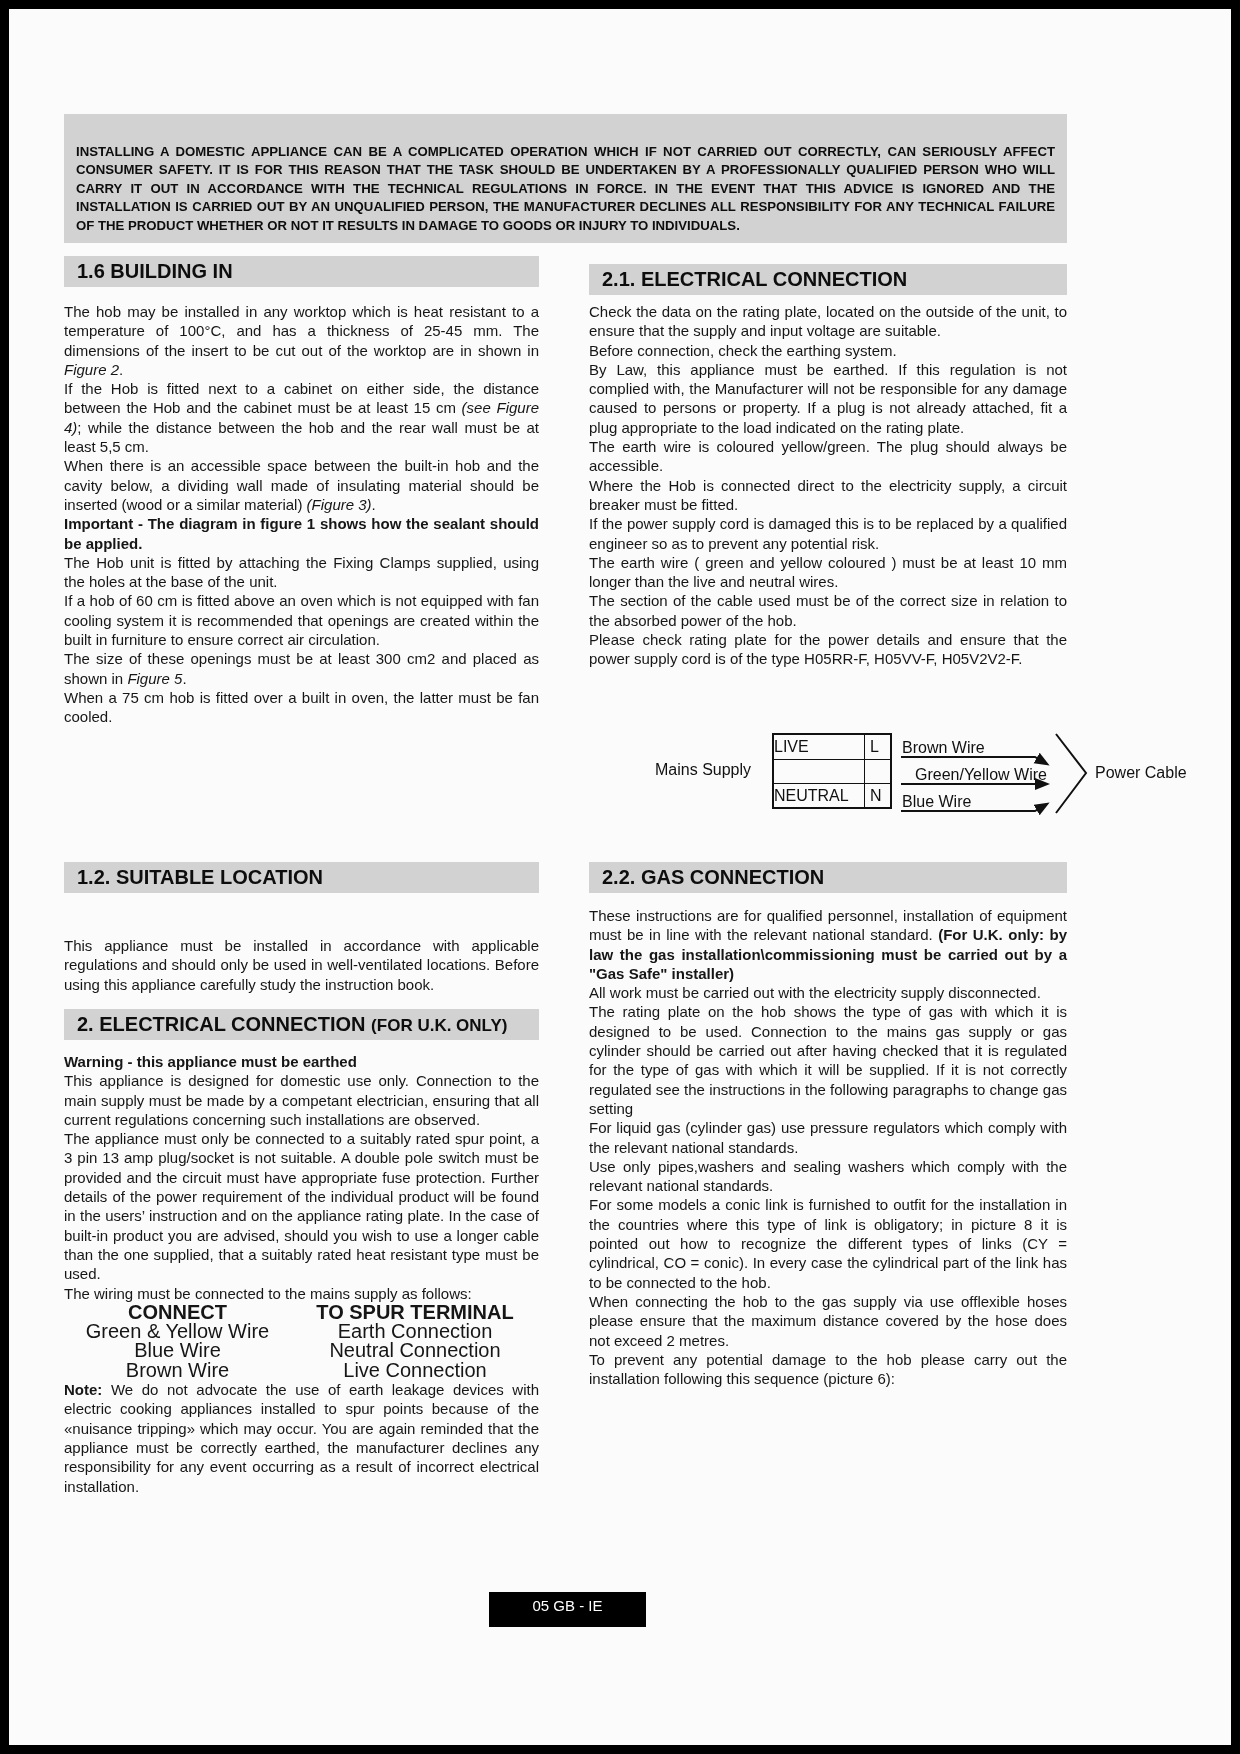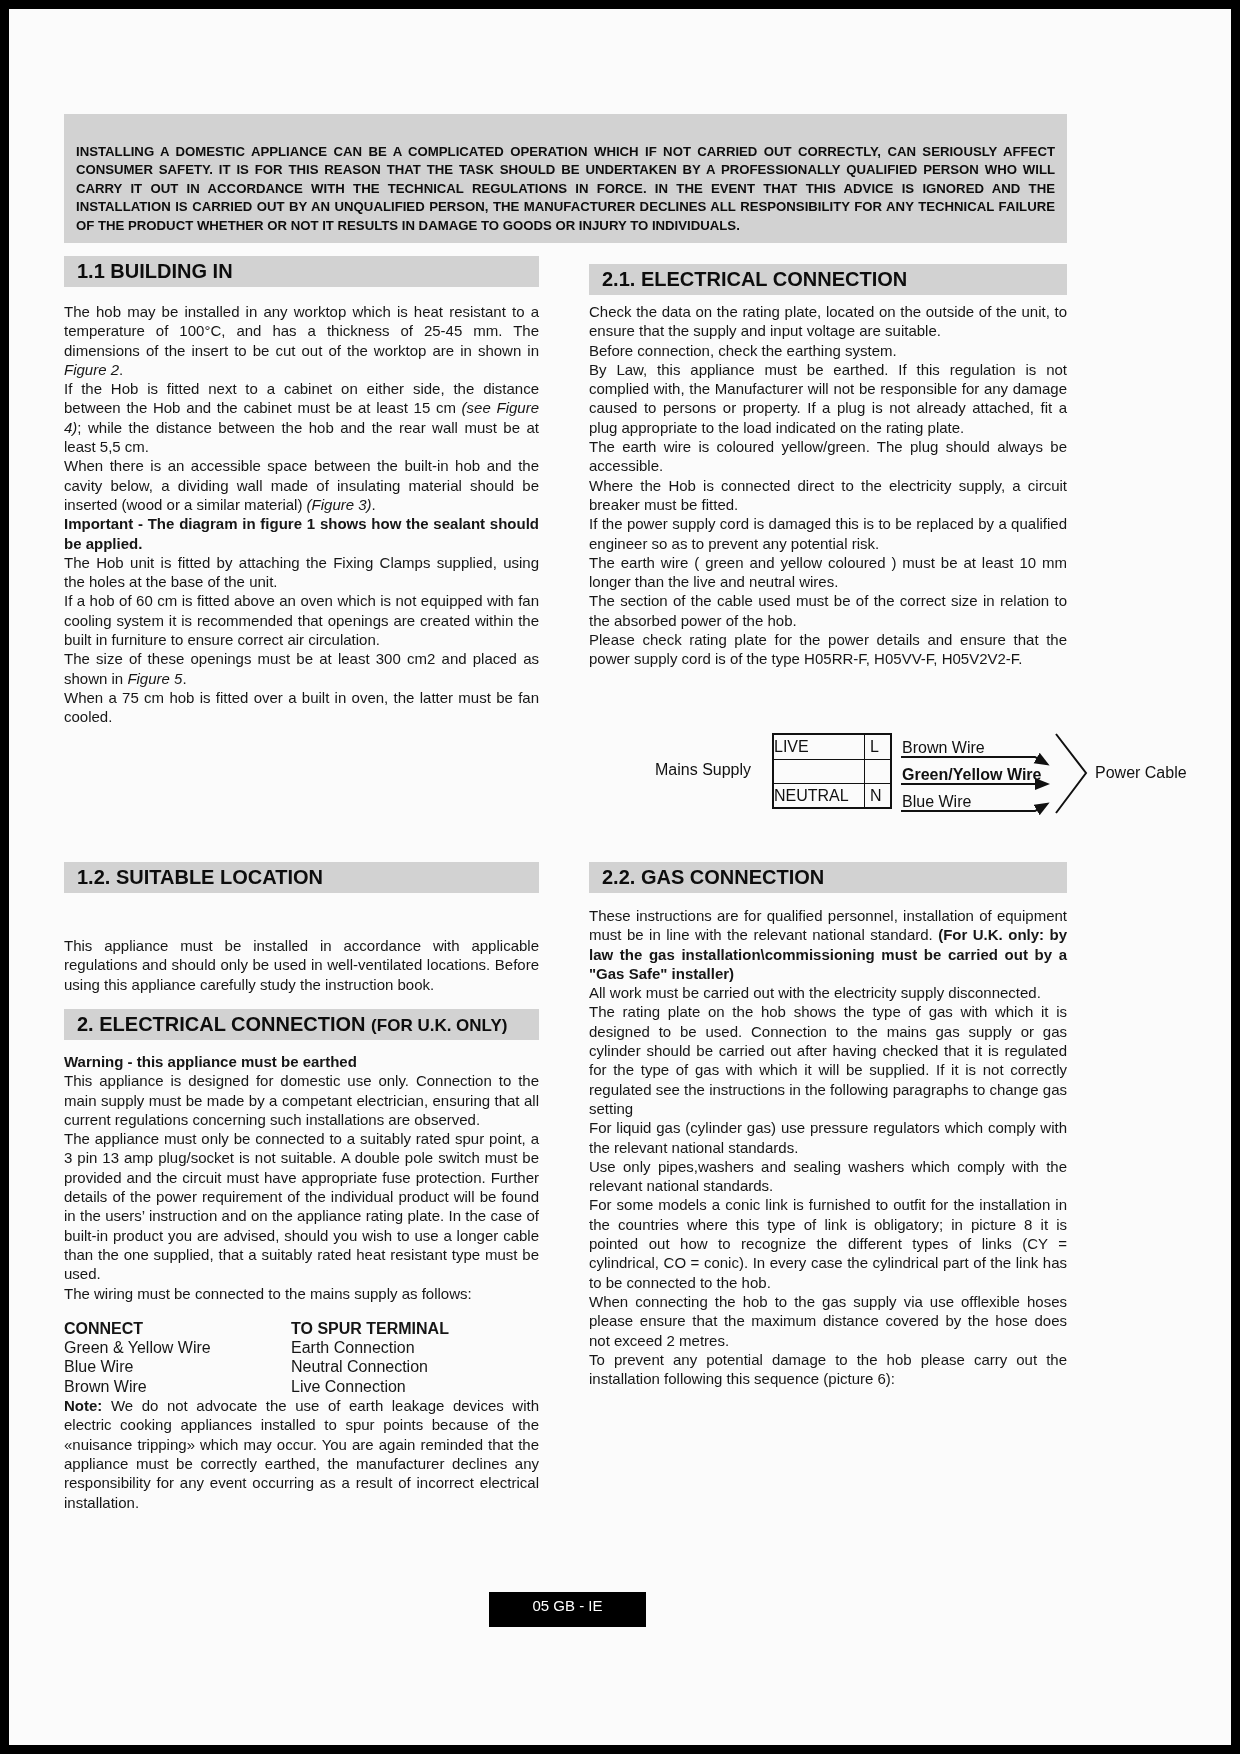--- a/index.html
+++ b/index.html
@@ -20,21 +20,21 @@
     background:#d2d2d2; font-weight:bold; font-size:13.2px; line-height:18.4px;
     text-align:justify; padding:25px 12px 8px 12px; box-sizing:border-box; color:#0d0d0d;
   }
   .bt {font-size:15px; line-height:19.3px; text-align:justify;}
   .bt p {margin:0;}
   .b {font-weight:bold;}
   .it {font-style:italic;}
   .g22 {margin-top:22px;}
   .g24 {margin-top:24px;}
   .g40 {margin-top:40px;}
-  .ctable {display:grid; grid-template-columns:227px 1fr; font-size:16px; line-height:19.3px; text-align:left;margin-top:16px;}
+  .ctable {display:grid; grid-template-columns:227px 1fr; font-size:20px; line-height:19.3px; text-align:center;}
   .ctable .ch {font-weight:bold;}
   
   .diagram {width:650px; height:105px;}
   .dlabel {position:absolute; font-size:16px; white-space:nowrap; color:#111;}
   .mtable {
     position:absolute; left:183px; top:12px;
     display:grid; grid-template-columns:90px 26px;
     border:2px solid #111; background:#fbfbfb;
   }
   .mtable div {
@@ -51,21 +51,21 @@
 </style>
 </head>
 <body>
 
 <div class="page">
 
   <div class="abs banner" style="left:55px; top:57px; width:1003px;margin-top:48px;">1. INSTRUCTIONS FOR THE INSTALLER</div>
 
   <div class="abs warnbox" style="left:55px; top:109px; width:1003px;">INSTALLING A DOMESTIC APPLIANCE CAN BE A COMPLICATED OPERATION WHICH IF NOT CARRIED OUT CORRECTLY, CAN SERIOUSLY AFFECT CONSUMER SAFETY. IT IS FOR THIS REASON THAT THE TASK SHOULD BE UNDERTAKEN BY A PROFESSIONALLY QUALIFIED PERSON WHO WILL CARRY IT OUT IN ACCORDANCE WITH THE TECHNICAL REGULATIONS IN FORCE. IN THE EVENT THAT THIS ADVICE IS IGNORED AND THE INSTALLATION IS CARRIED OUT BY AN UNQUALIFIED PERSON, THE MANUFACTURER DECLINES ALL RESPONSIBILITY FOR ANY TECHNICAL FAILURE OF THE PRODUCT WHETHER OR NOT IT RESULTS IN DAMAGE TO GOODS OR INJURY TO INDIVIDUALS.</div>
 
-  <div class="abs banner" style="left:55px; top:247px; width:475px;">1.1 BUILDING IN</div>
+  <div class="abs banner" style="left:55px; top:247px; width:475px;">1.6 BUILDING IN</div>
 
   <div class="abs bt" style="left:55px; top:293px; width:475px;">
     <p><span>The hob may be installed in any worktop which is heat resistant to a temperature of 100°C, and has a thickness of 25-45 mm. The dimensions of the insert to be cut out of the worktop are in shown in </span><span class="it">Figure 2</span><span>.</span></p>
     <p><span>If the Hob is fitted next to a cabinet on either side, the distance between the Hob and the cabinet must be at least 15 cm </span><span class="it">(see Figure 4)</span><span>; while the distance between the hob and the rear wall must be at least 5,5 cm.</span></p>
     <p><span>When there is an accessible space between the built-in hob and the cavity below, a dividing wall made of insulating material should be inserted (wood or a similar material) </span><span class="it">(Figure 3)</span><span>.</span></p>
     <p class="b">Important - The diagram in figure 1 shows how the sealant should be applied.</p>
     <p class="g22">The Hob unit is fitted by attaching the Fixing Clamps supplied, using the holes at the base of the unit.</p>
     <p class="g24">If a hob of 60 cm is fitted above an oven which is not equipped with fan cooling system it is recommended that openings are created within the built in furniture to ensure correct air circulation.</p>
     <p><span>The size of these openings must be at least 300 cm2 and placed as shown in </span><span class="it">Figure 5</span><span>.</span></p>
     <p>When a 75 cm hob is fitted over a built in oven, the latter must be fan cooled.</p>
@@ -91,21 +91,21 @@
     <div class="mtable">
       <div class="r0">LIVE</div>
       <div class="r0 c1">L</div>
       <div>                </div>
       <div class="c1" style="grid-area:auto;"></div>
       <div>NEUTRAL</div>
       <div class="c1">N</div>
     </div>
 
     <span class="dlabel" style="left:313px; top:18px;">Brown Wire</span>
-    <span class="dlabel" style="left:313px; top:45px;font-weight:bold;">Green/Yellow Wire</span>
+    <span class="dlabel" style="left:326px; top:45px;">Green/Yellow Wire</span>
     <span class="dlabel" style="left:313px; top:72px;">Blue Wire</span>
 
     <svg class="dsvg" width="650" height="105">
       <defs>
         <marker id="ah" markerWidth="9" markerHeight="8" refX="6" refY="3" orient="auto">
           <path d="M0,0 L7.5,3 L0,6 z" fill="#111"></path>
         </marker>
       </defs>
       <path d="M312,36 L446,36 L458,43" fill="none" stroke="#111" stroke-width="2" marker-end="url(#ah)"></path>
       <path d="M312,63 L458,63" fill="none" stroke="#111" stroke-width="2" marker-end="url(#ah)"></path>

